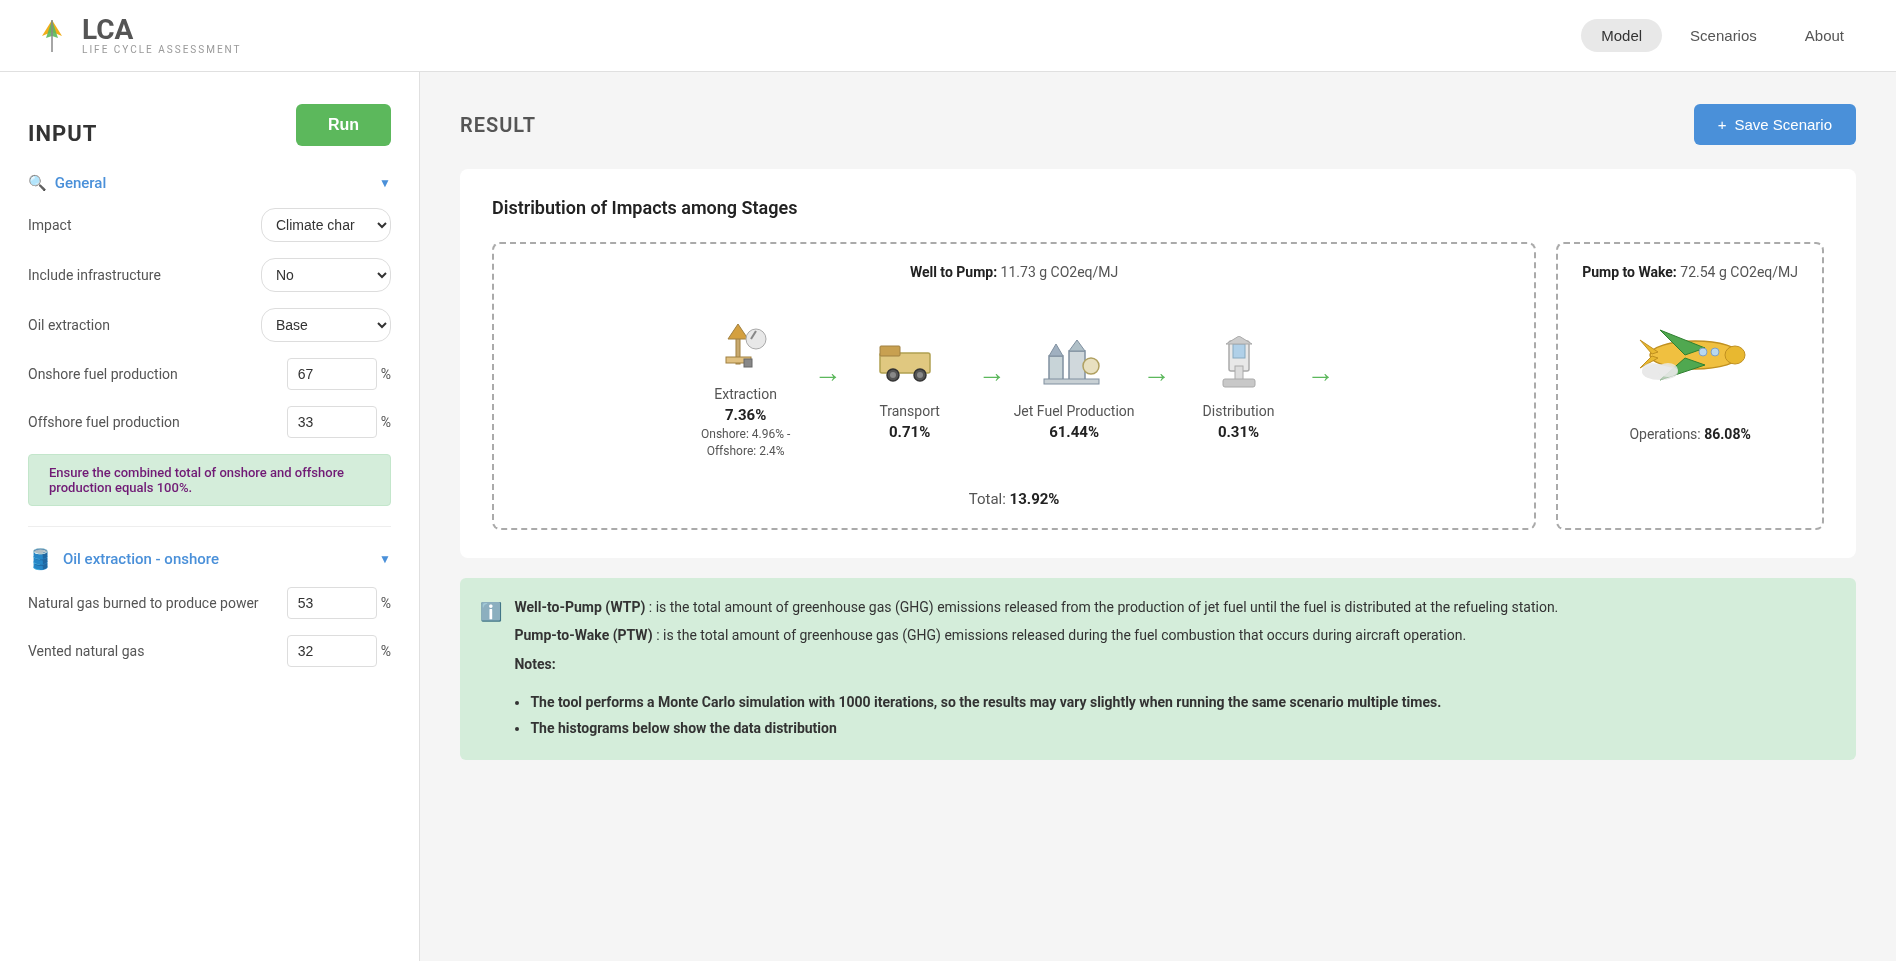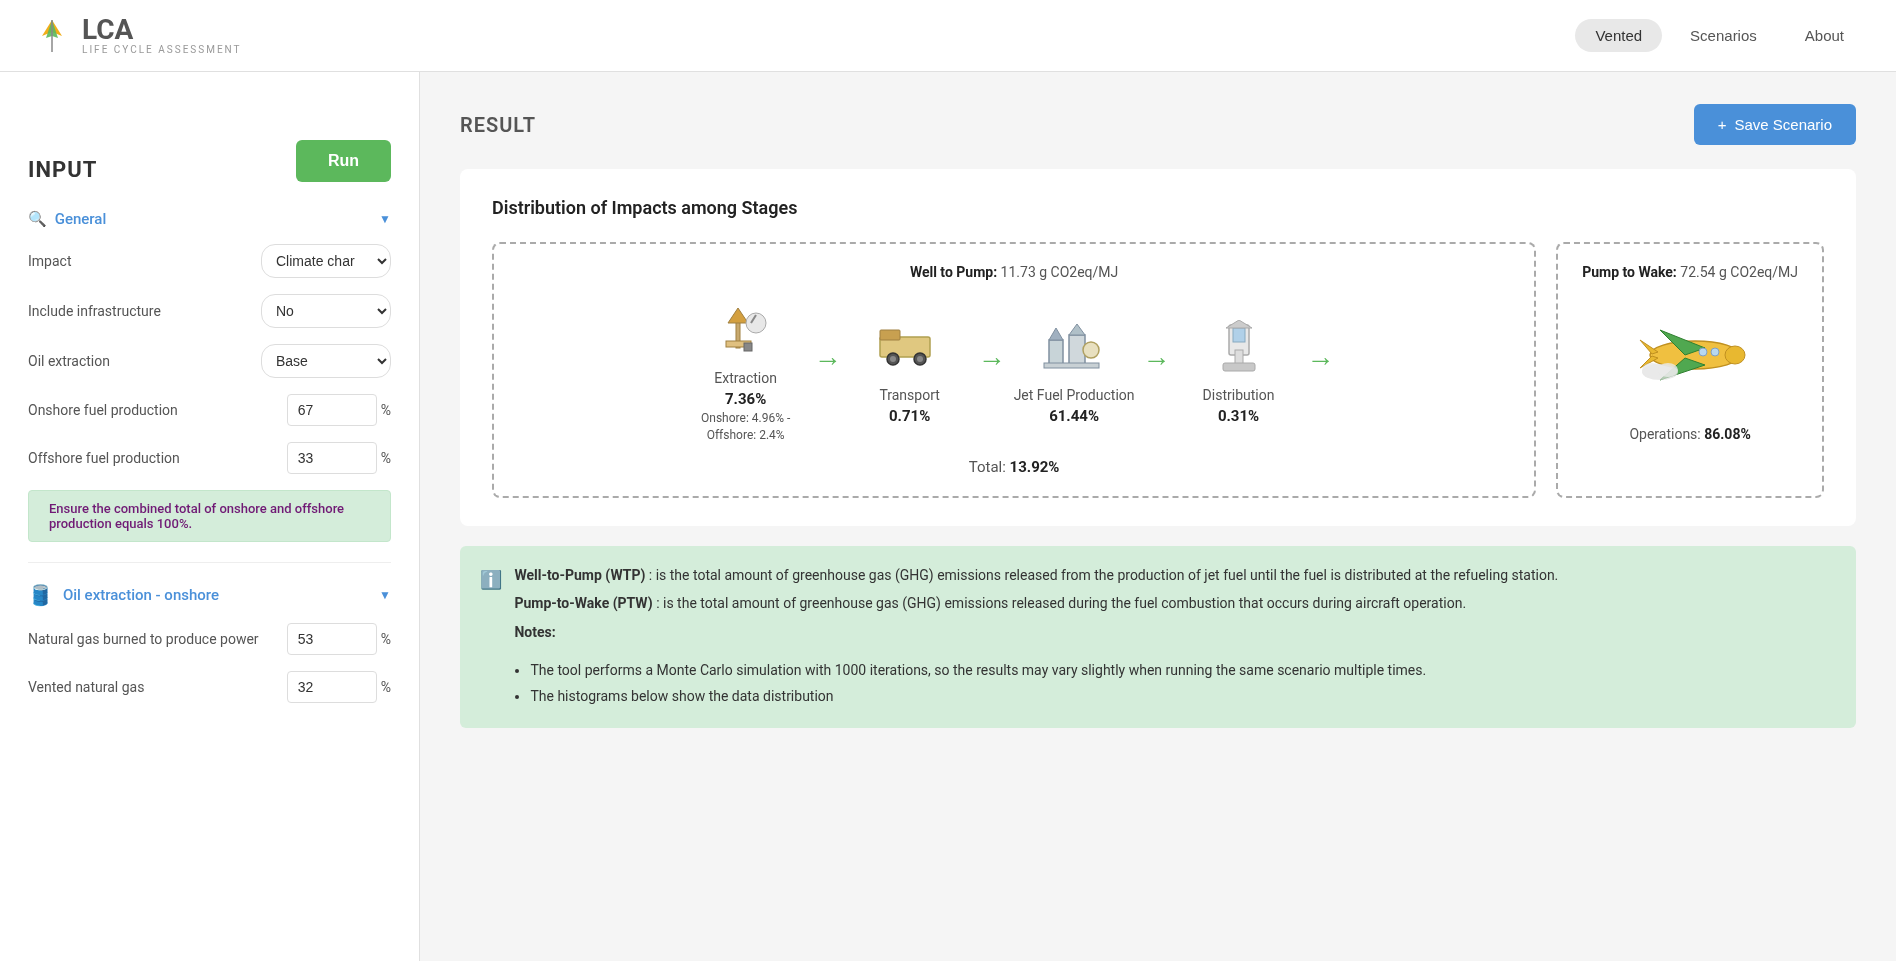--- a/index.html
+++ b/index.html
@@ -93,21 +93,20 @@
     }
     .run-button {
       background: #5cb85c;
       color: #fff;
       border: none;
       border-radius: 6px;
       padding: 12px 32px;
       font-size: 16px;
       font-weight: 600;
       cursor: pointer;
-      margin-top: 36px;
     }
 
     
     .section-header {
       display: flex;
       align-items: center;
       justify-content: space-between;
       margin-bottom: 16px;
       cursor: pointer;
     }
@@ -253,20 +252,21 @@
       gap: 0;
     }
     .wtp-box {
       border: 2px dashed #aaa;
       border-radius: 8px;
       padding: 20px 24px;
       flex: 1;
       display: flex;
       flex-direction: column;
       align-items: center;
+      gap: 16px;
     }
     .wtp-title {
       font-size: 14px;
       color: #555;
       margin-bottom: 20px;
       text-align: center;
     }
     .wtp-title strong {
       color: #222;
     }
@@ -372,20 +372,21 @@
       font-size: 18px;
       margin-top: 2px;
       flex-shrink: 0;
     }
     .info-content p {
       margin-bottom: 6px;
     }
     .info-content ul {
       margin-left: 16px;
       margin-top: 16px;
+      font-weight: bold;
     }
     .info-content ul li {
       margin-bottom: 3px;
     }
 
     
     ::-webkit-scrollbar { width: 8px; }
     ::-webkit-scrollbar-track { background: #f0f0f0; }
     ::-webkit-scrollbar-thumb { background: #ccc; border-radius: 4px; }
 
@@ -403,21 +404,21 @@
       <polygon points="20,4 10,20 20,16 30,20" fill="#f0a500" opacity="0.9"></polygon>
       <polygon points="20,4 14,22 20,20 26,22" fill="#5cb85c" opacity="0.9"></polygon>
       <line x1="20" y1="4" x2="20" y2="36" stroke="#888" stroke-width="1.5"></line>
     </svg>
     <div class="logo-text">
       <span class="logo-lca">LCA</span>
       <span class="logo-subtitle">LIFE CYCLE ASSESSMENT</span>
     </div>
   </div>
   <nav class="nav-links">
-    <button class="nav-link active">Vented</button>
+    <button class="nav-link active">Model</button>
     <button class="nav-link">Scenarios</button>
     <button class="nav-link">About</button>
   </nav>
 </header>
 
 <div class="main-layout">
 
   <aside class="left-panel">
     <div class="input-header">
       <h2 class="input-title">INPUT</h2>

